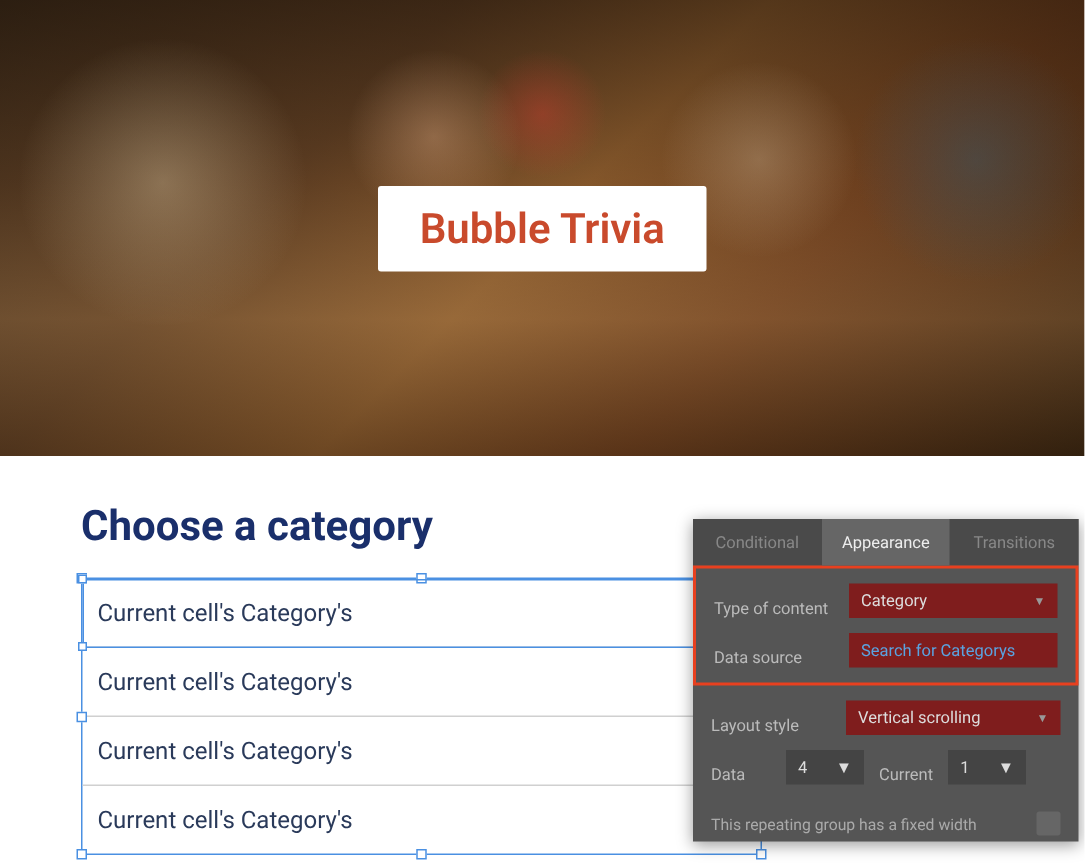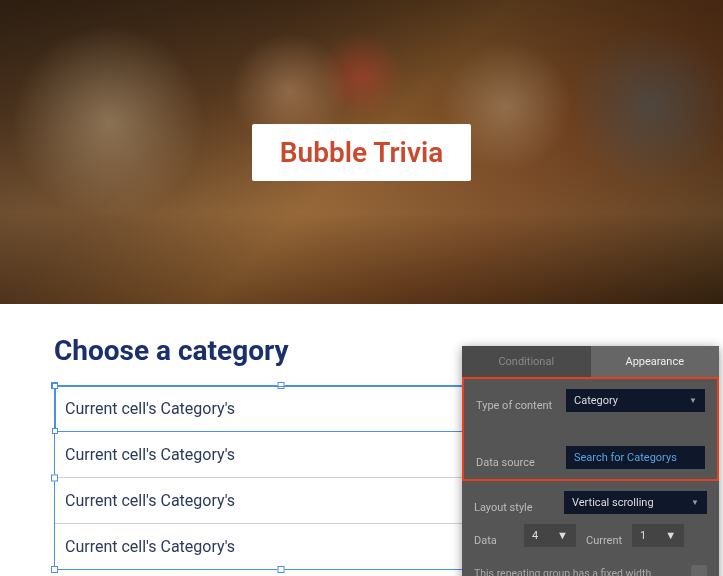--- a/index.html
+++ b/index.html
@@ -43,23 +43,23 @@
 .tabs { display: flex; background: #4a4a4a; }
 .tab { flex: 1; text-align: center; padding: 9px 0; font-size: 11px; color: #888; cursor: pointer; }
 .tab.active { background: #666; color: #eee; }
 
 .props { padding: 0; }
 .prop-group { padding: 10px 12px; }
 .prop-group.hl { border: 2px solid #e8401f; margin: 0; }
 .prop-row { display: flex; align-items: flex-end; margin-bottom: 10px; }
 .prop-row:last-child { margin-bottom: 0; }
 .prop-label { width: 90px; font-size: 11px; color: #bbb; }
-.dd { flex: 1; background: #0f172a; border: none; color: #ddd; padding: 5px 8px; font-size: 11px; display: flex; justify-content: space-between; align-items: center; cursor: pointer; position: relative; }
+.dd { flex: 1; background: #7f1d1d; border: none; color: #ddd; padding: 5px 8px; font-size: 11px; display: flex; justify-content: space-between; align-items: center; cursor: pointer; position: relative; }
 .dd .caret { font-size: 8px; color: #999; }
-.dd.link { color: #5aa3e0; margin-top: 24px; }
+.dd.link { color: #5aa3e0; }
 .num-dd { width: 52px; background: #444; color: #ddd; padding: 5px 8px; font-size: 11px; display: flex; justify-content: space-between; align-items: center; cursor: pointer; margin-right: 10px; }
 .cols-label { font-size: 11px; color: #bbb; margin-right: 10px; }
 .fixed-row { display: flex; justify-content: space-between; align-items: center; font-size: 10.5px; color: #aaa; padding: 8px 12px 4px; }
 .chk { width: 16px; height: 16px; background: #666; border-radius: 2px; }
 </style>
 </head>
 <body>
 
 <div class="hero">
   <div class="hero-label" style="color:#c94a2c">Bubble Trivia</div>
@@ -93,20 +93,21 @@
       <span>Current cell's Category's</span>
     </div>
   </div>
 </div>
 
 <div class="panel">
 
   <div class="tabs">
     <div class="tab">Conditional</div>
     <div class="tab active">Appearance</div>
+    <div class="tab">Transitions</div>
   </div>
 
   <div class="props">
     <div class="prop-group hl">
       <div class="prop-row">
         <div class="prop-label">Type of content</div>
         <div class="dd">
           <span>Category</span>
           <span class="caret">▼</span>
         </div>

